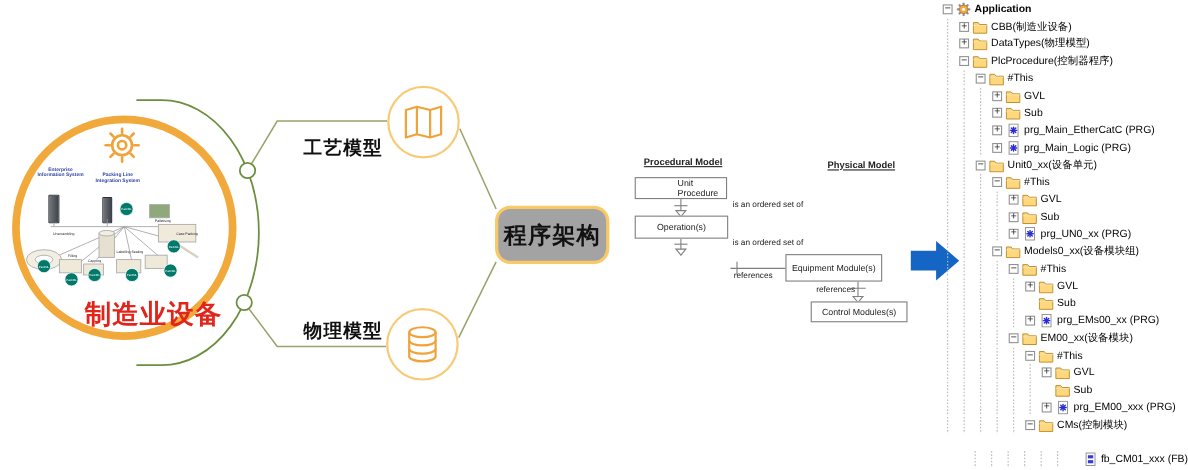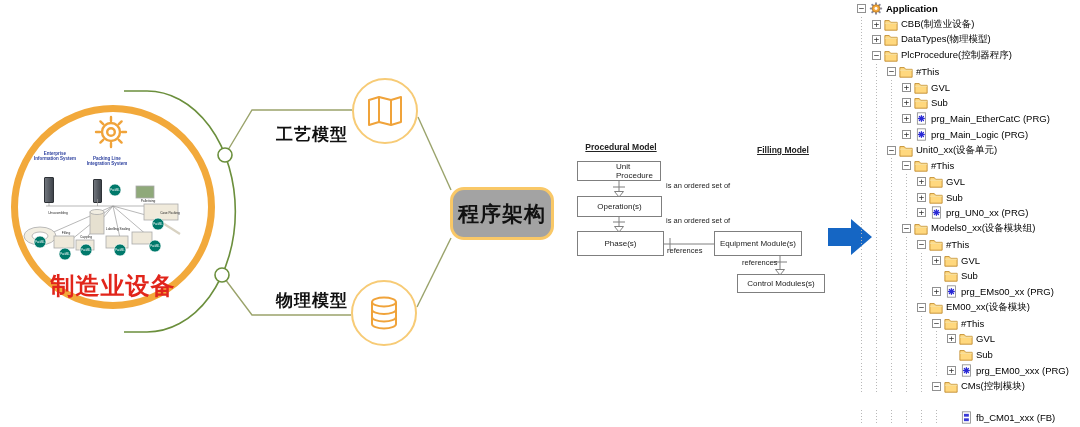--- a/index.html
+++ b/index.html
@@ -15,21 +15,21 @@
     border:7px solid #F2A93B; border-radius:50%; background:#fff; }
   .gear-big { position:absolute; left:92px; top:113px; width:38px; height:38px; }
   .eis-label { position:absolute; left:32px; top:151px; width:46px; font-size:4.5px; font-weight:bold;
     color:#2B3F9E; text-align:center; line-height:1.2; }
   .plis-label { position:absolute; left:83px; top:156px; width:48px; font-size:4.5px; font-weight:bold;
     color:#2B3F9E; text-align:center; line-height:1.2; }
   .server { position:absolute; background:linear-gradient(90deg,#71767d,#3f444b); border:1px solid #2e3237; border-radius:1px; }
   .server.s1 { left:44px; top:177px; width:10px; height:26px; }
   .server.s2 { left:93px; top:179px; width:9px;  height:24px; }
   .ill-svg { position:absolute; left:18px; top:172px; width:180px; height:120px; }
-  .equip-title { position:absolute; left:24px; top:270px; width:178px; text-align:center;
+  .equip-title { position:absolute; left:24px; top:270px; width:178px; text-align:right;
     font-size:24px; font-weight:bold; color:#E1251B; letter-spacing:1px; }
 
   
   .mm-label { position:absolute; font-size:17px; font-weight:bold; color:#111; letter-spacing:1px; }
   .mm-label.process  { left:276px; top:85px;margin-top:38px; }
   .mm-label.physical { left:276px; top:289px; }
   .mm-circle { position:absolute; width:66px; height:66px; border:2.5px solid #F7CB76; border-radius:50%;
     background:#fff; display:flex; align-items:center; justify-content:center; }
   .mm-circle.map { left:352px; top:78px; }
   .mm-circle.db  { left:351px; top:280px; }
@@ -216,24 +216,23 @@
         <path d="M 5,7 L 5,29 A 12 4.5 0 0 0 29,29 L 29,7"></path>
         <path d="M 5,14.5 A 12 4.5 0 0 0 29,14.5"></path>
         <path d="M 5,22 A 12 4.5 0 0 0 29,22"></path>
       </g>
     </svg>
   </div>
 
   <div class="arch-box">程序架构</div>
 
   <div class="uml-header proc">Procedural Model</div>
-  <div class="uml-header phys">Filling Model</div>
+  <div class="uml-header phys">Physical Model</div>
   <div class="uml-box unit">Unit Procedure</div>
   <div class="uml-box oper">Operation(s)</div>
-  <div class="uml-box phase">Phase(s)</div>
   <div class="uml-box equip">Equipment Module(s)</div>
   <div class="uml-box ctrl">Control Modules(s)</div>
   <div class="uml-note os1">is an ordered set of</div>
   <div class="uml-note os2">is an ordered set of</div>
   <div class="uml-note rf1">references</div>
   <div class="uml-note rf2">references</div>
 
   <div class="tree">
       <div class="trow" style="top: 1px;">
         <span class="expand">−</span>
@@ -601,21 +600,21 @@
         <span class="guide"></span>
         <span class="expand">−</span>
         <span class="ticon">
           <svg viewBox="0 0 16 14">
             <path d="M1 2.5 h5 l1.6 2 H15 v9 H1 Z" fill="#FFD87E" stroke="#C08A2D" stroke-width="1"></path>
             <path d="M1 5.5 h14" stroke="#F4E3AE" stroke-width="1" fill="none"></path>
           </svg>
         </span>
         <span class="tlabel">CMs(控制模块)</span>
       </div>
-      <div class="trow" style="top: 410px;">
+      <div class="trow" style="top: 410px; justify-content: flex-end;">
         <span class="guide"></span>
         <span class="guide"></span>
         <span class="guide"></span>
         <span class="guide"></span>
         <span class="guide"></span>
         <span class="guide"></span>
         <span class="expand none"></span>
         <span class="ticon">
           <svg viewBox="0 0 14 16">
             <rect x="2.5" y="1" width="10" height="14" fill="#ffffff" stroke="#888888"></rect>

